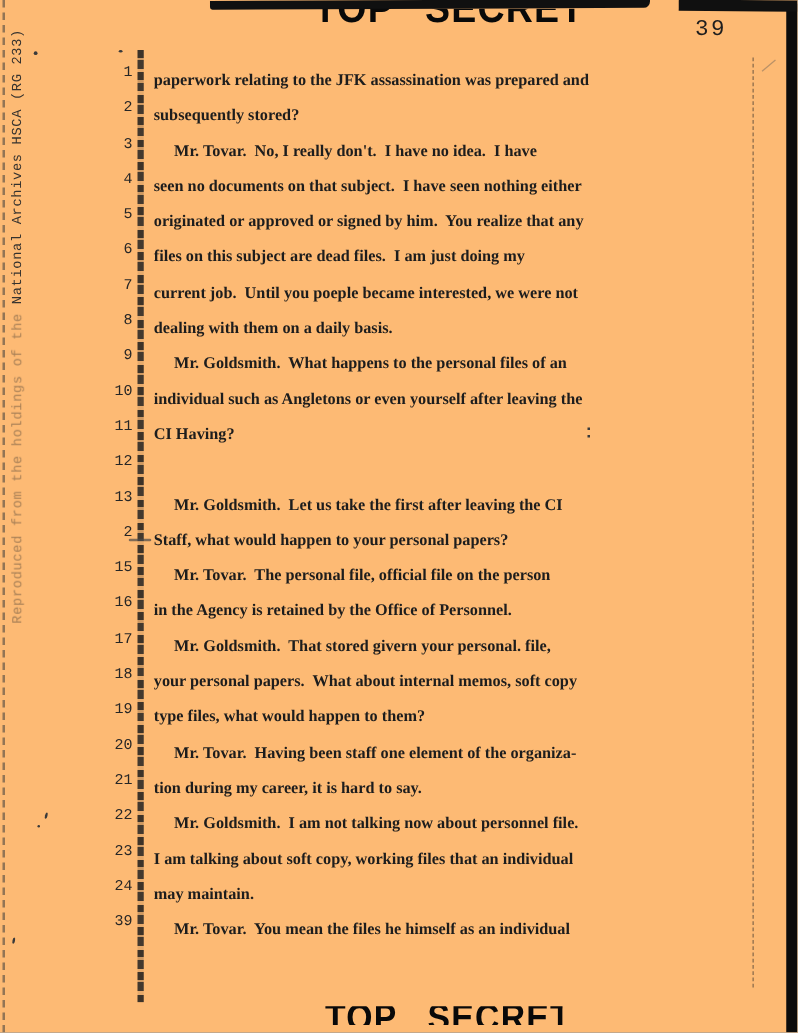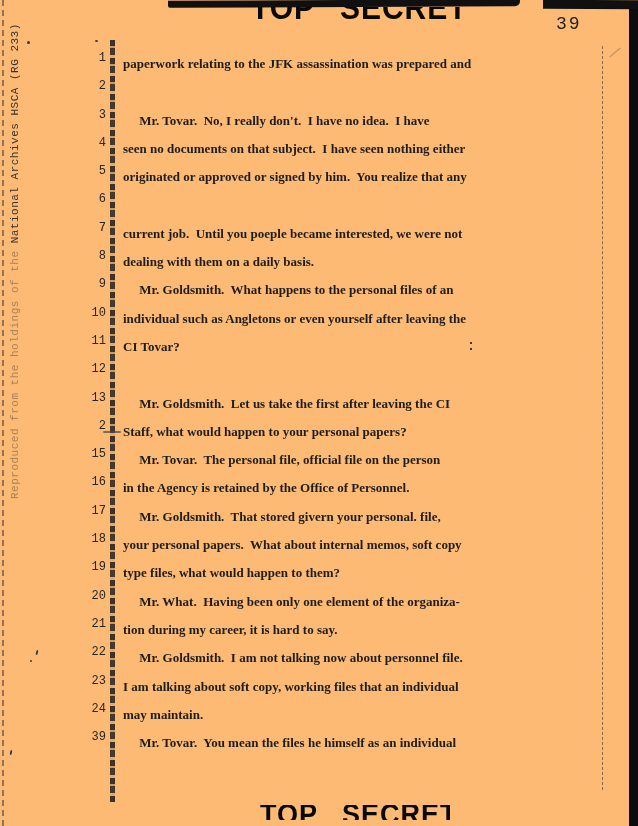--- a/index.html
+++ b/index.html
@@ -86,55 +86,57 @@
     <span class="dark">National Archives HSCA (RG 233)</span>
   </div>
 
   <div class="lines">
     <div class="row">
         <span class="ln">1</span>
         <span class="lt">paperwork relating to the JFK assassination was prepared and</span>
       </div>
     <div class="row">
         <span class="ln">2</span>
+        <span class="lt">subsequently stored?</span>
       </div>
     <div class="row">
         <span class="ln">3</span>
         <span class="lt">     Mr. Tovar.  No, I really don't.  I have no idea.  I have</span>
       </div>
     <div class="row">
         <span class="ln">4</span>
         <span class="lt">seen no documents on that subject.  I have seen nothing either</span>
       </div>
     <div class="row">
         <span class="ln">5</span>
         <span class="lt">originated or approved or signed by him.  You realize that any</span>
       </div>
     <div class="row">
         <span class="ln">6</span>
+        <span class="lt">files on this subject are dead files.  I am just doing my</span>
       </div>
     <div class="row">
         <span class="ln">7</span>
         <span class="lt">current job.  Until you poeple became interested, we were not</span>
       </div>
     <div class="row">
         <span class="ln">8</span>
         <span class="lt">dealing with them on a daily basis.</span>
       </div>
     <div class="row">
         <span class="ln">9</span>
         <span class="lt">     Mr. Goldsmith.  What happens to the personal files of an</span>
       </div>
     <div class="row">
         <span class="ln">10</span>
         <span class="lt">individual such as Angletons or even yourself after leaving the</span>
       </div>
     <div class="row">
         <span class="ln">11</span>
-        <span class="lt">CI Tovar?</span>
+        <span class="lt">CI Having?</span>
       </div>
     <div class="row">
         <span class="ln">12</span>
       </div>
     <div class="row">
         <span class="ln">13</span>
         <span class="lt">     Mr. Goldsmith.  Let us take the first after leaving the CI</span>
       </div>
     <div class="row">
         <span class="ln">2</span>
@@ -155,21 +157,21 @@
     <div class="row">
         <span class="ln">18</span>
         <span class="lt">your personal papers.  What about internal memos, soft copy</span>
       </div>
     <div class="row">
         <span class="ln">19</span>
         <span class="lt">type files, what would happen to them?</span>
       </div>
     <div class="row">
         <span class="ln">20</span>
-        <span class="lt">     Mr. What.  Having been only one element of the organiza-</span>
+        <span class="lt">     Mr. Tovar.  Having been staff one element of the organiza-</span>
       </div>
     <div class="row">
         <span class="ln">21</span>
         <span class="lt">tion during my career, it is hard to say.</span>
       </div>
     <div class="row">
         <span class="ln">22</span>
         <span class="lt">     Mr. Goldsmith.  I am not talking now about personnel file.</span>
       </div>
     <div class="row">

